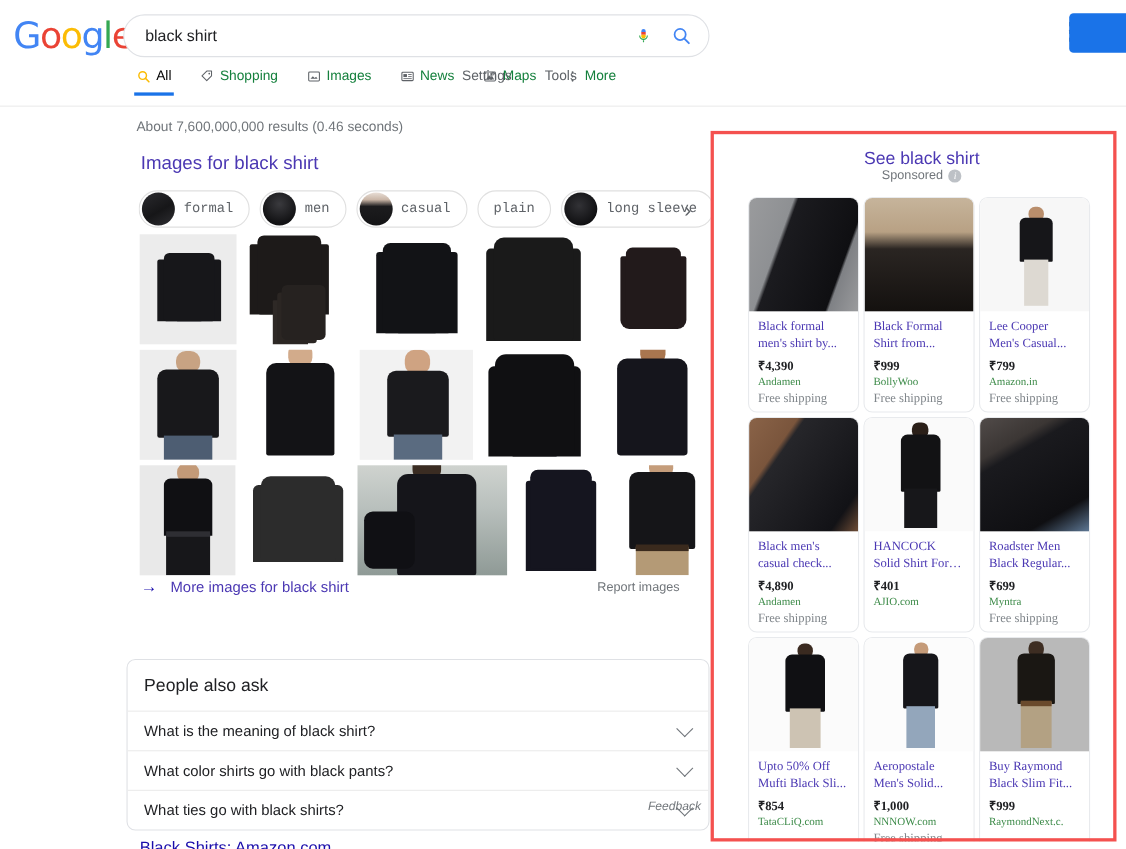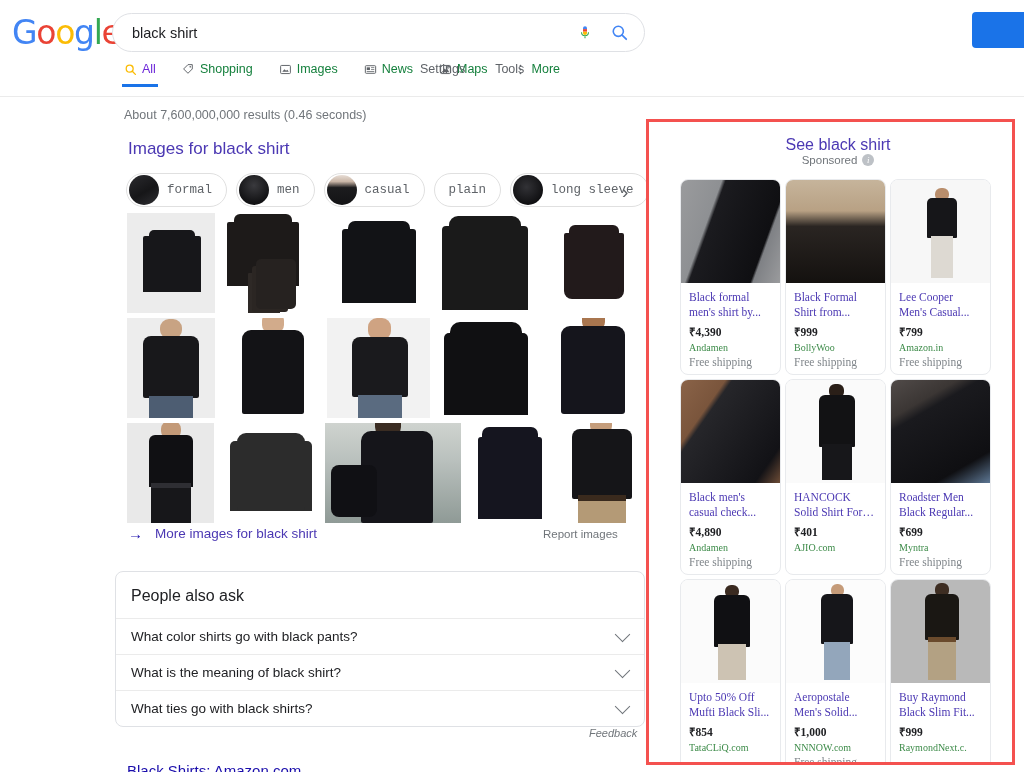--- a/index.html
+++ b/index.html
@@ -59,21 +59,21 @@
   }
 
   
   .nav { position: absolute; left: 124px; top: 62px; display: flex; align-items: flex-start; height: 35px;}
   .nav-item {
     display: flex; align-items: center; gap: 5px;
     font-size: 12.5px; color: #15803d; cursor: pointer;
     padding: 0 0 11px 0; margin-right: 26px; position: relative;
     white-space: nowrap;
   }
-  .nav-item.active { color: #6d28d9; }
+  .nav-item.active { color: #000000; }
   .nav-item.active::after {
     content:''; position:absolute; left:-2px; right:-2px; bottom:0;
     height:3px; background:#1a73e8;
   }
   .nav-right { position: absolute; left: 420px; top: 62px; display:flex;text-align:center; }
   .nav-right div { font-size: 12.5px; color:#5f6368; margin-right: 30px; cursor:pointer; white-space:nowrap;}
 
   .result-stats {
     position: absolute; left: 124px; top: 108px;
     font-size: 12.5px; color: #70757a;
@@ -119,21 +119,21 @@
     font-size: 13.5px; color:#4b38b3; cursor:pointer;
   }
   .arrow-right { color:#1a0dab; font-size: 15px; }
   .report-images {
     position:absolute; left: 543px; top: 398px;
     font-size: 11.5px; color:#70757a; cursor:pointer;
   }
 
   
   .paa {
-    position:absolute; left:115px; top: 441px; width: 530px;
+    position:absolute; left:115px; top: 469px; width: 530px;
     border: 1px solid #dfe1e5; border-radius: 8px; background:#fff;
   }
   .paa-title { font-size: 16px; color: #202124; padding: 15px 0 13px 15px; }
   .paa-item {
     border-top: 1px solid #ebebeb; height: 36px;
     display:flex; align-items:center; justify-content:space-between;
     padding: 0 16px 0 15px; cursor:pointer;
   }
   .paa-q { font-size: 13.5px; color: #202124; }
   .chev { width: 11px; height: 11px; border-right:1.5px solid #70757a; border-bottom:1.5px solid #70757a;
@@ -387,25 +387,25 @@
 
   <div class="more-images">
     <span class="arrow-right">→</span>
     <span>More images for black shirt</span>
   </div>
   <div class="report-images">Report images</div>
 
   <div class="paa">
     <div class="paa-title">People also ask</div>
     <div class="paa-item">
+      <span class="paa-q">What is the meaning of black shirt?</span>
+      <span class="chev"></span>
+    </div>
+    <div class="paa-item">
       <span class="paa-q">What color shirts go with black pants?</span>
-      <span class="chev"></span>
-    </div>
-    <div class="paa-item">
-      <span class="paa-q">What is the meaning of black shirt?</span>
       <span class="chev"></span>
     </div>
     <div class="paa-item">
       <span class="paa-q">What ties go with black shirts?</span>
       <span class="chev"></span>
     </div>
   </div>
 </div>
 
 <div class="feedback">Feedback</div>

